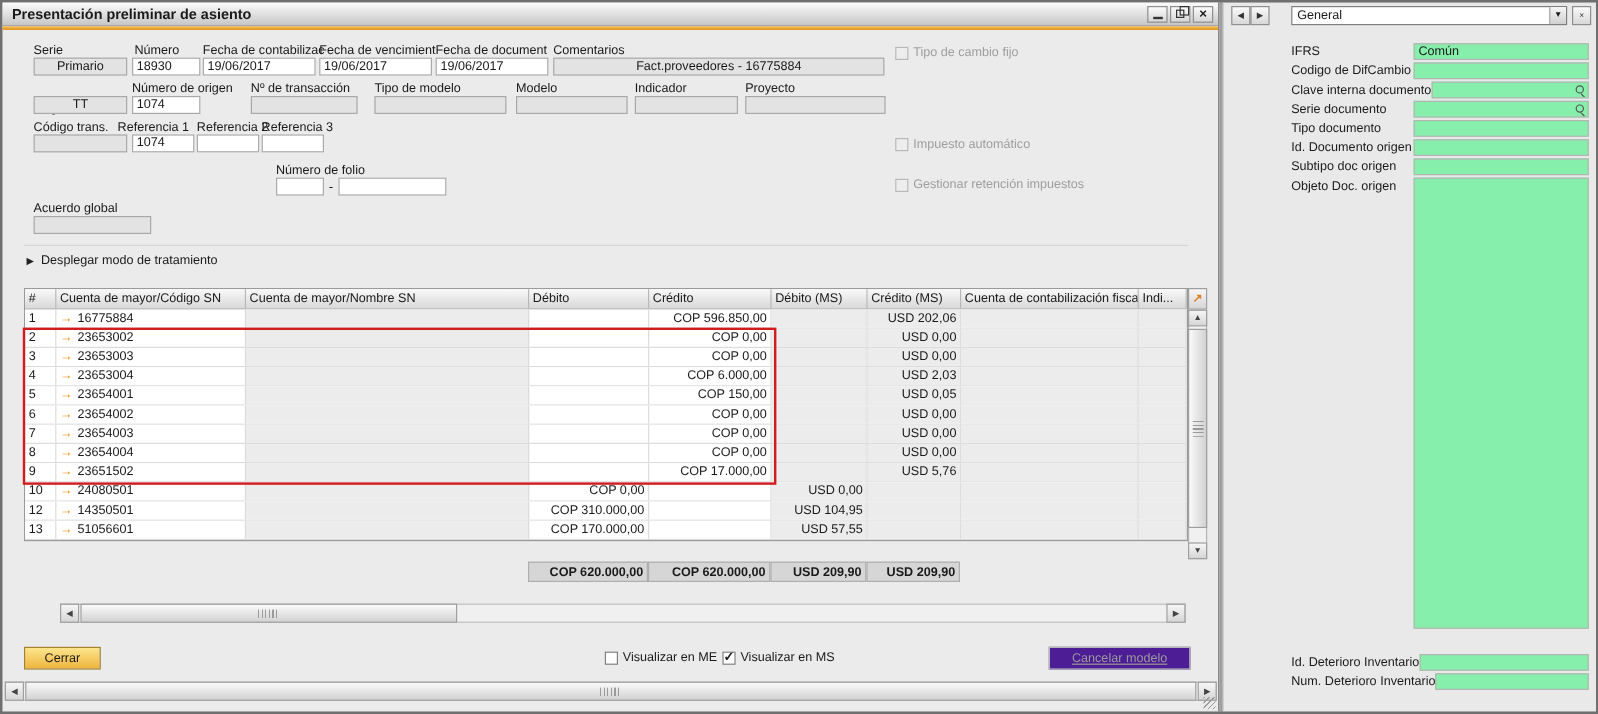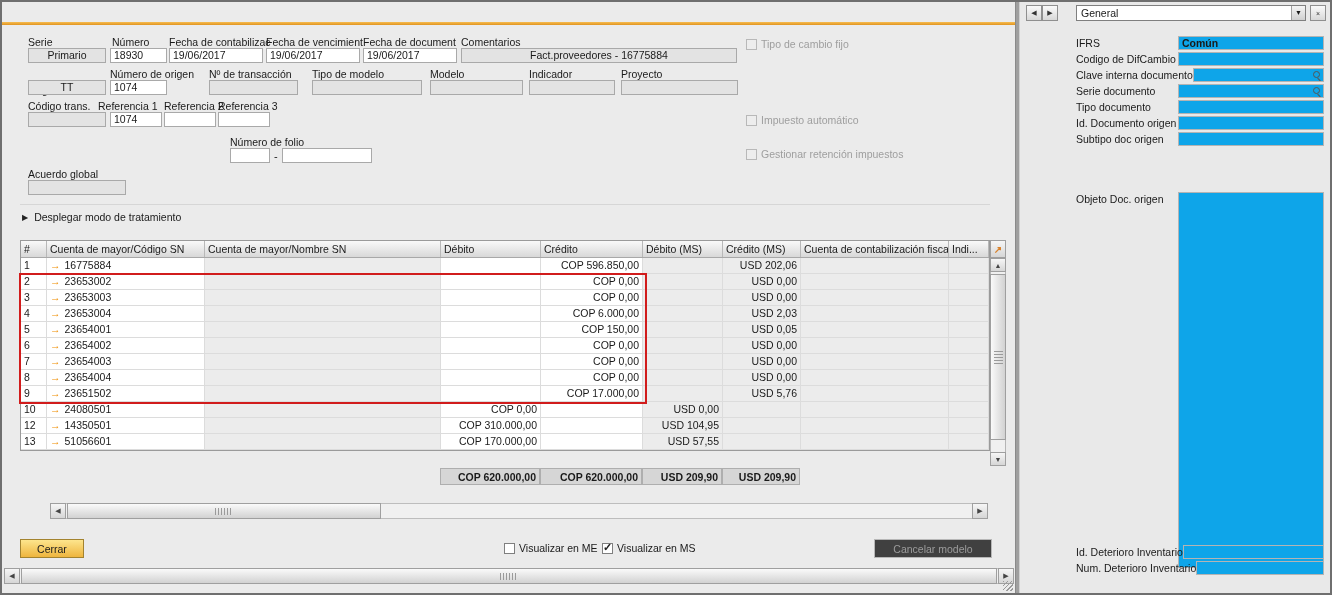--- a/index.html
+++ b/index.html
@@ -64,47 +64,61 @@
   .hs-right { position:absolute; right:-1px; top:-1px; width:16px; height:16px; }
   .hs-thumb { position:absolute; top:-1px; height:16px; background:linear-gradient(#fafafa,#d2d2d2); border:1px solid #9f9f9f; }
   .hgrip { position:absolute; left:50%; top:4px; width:18px; height:7px; margin-left:-9px; background:repeating-linear-gradient(90deg,#9a9a9a 0 1px,transparent 1px 3px); }
   .tbl-hscroll { left:48px; top:501px; width:938px; }
   .tbl-hscroll .hs-thumb { left:16px; width:314px; }
   .win-hscroll { left:2px; top:566px; width:1010px; }
   .win-hscroll .hs-thumb { left:16px; width:976px; }
 
   
   .btn { position:absolute; height:19px; width:64px; font-size:10.5px; font-family:inherit; border:1px solid #a3832f; background:linear-gradient(#fde58d,#eeb53e); color:#1a1a1a; }
-  .btn.disabled { border-color:#b7b7b7; background:#404040; color:#9b9b9b; }
+  .btn.disabled { border-color:#b7b7b7; background:#4c1d95; color:#9b9b9b;text-decoration:underline; }
 
   
   .panel { position:absolute; left:1017px; top:0; width:311px; height:591px; background:#e9e9e9; border-left:1px solid #cfcfcf; }
   .navbtn { position:absolute; top:3px; width:16px; height:16px; border:1px solid #8f8f8f; background:linear-gradient(#fafafa,#d8d8d8); display:flex; align-items:center; justify-content:center; font-size:7px; color:#333; }
   .combo { position:absolute; left:56px; top:3px; width:230px; height:16px; background:#fff; border:1px solid #7f7f7f; font-size:10.5px; line-height:14px; padding:0 4px; }
   .combo-arr { position:absolute; right:0; top:0; width:14px; height:14px; background:linear-gradient(#f5f5f5,#d0d0d0); border-left:1px solid #9f9f9f; text-align:center; font-size:7px; line-height:14px; padding:0; }
   .pfields { position:absolute; left:0; top:34px; width:100%; }
   .pbottom { top:543px; }
   .prow { display:flex; align-items:flex-start; height:16px;padding-left:48px; }
-  .prow.tall { height:378px;margin-top:44px; }
+  .prow.tall { height:378px; }
   .plabel { flex:none; padding:1px 0 0 8px; white-space:nowrap; }
-  .pval { margin-left:auto; margin-right:6px; width:146px; height:14px; background:#0ea5e9; border:1px solid #b4b4b4; font-size:10.5px; line-height:12px; padding:0 3px; position:relative; white-space:nowrap; overflow:hidden;font-weight:bold; }
+  .pval { margin-left:auto; margin-right:6px; width:146px; height:14px; background:#86efac; border:1px solid #b4b4b4; font-size:10.5px; line-height:12px; padding:0 3px; position:relative; white-space:nowrap; overflow:hidden; }
   .prow.tall .pval { height:376px; }
   .mag { display:none; }
   .has-search .mag { display:block; position:absolute; right:2px; top:2px; width:9px; height:9px; }
   .mag::before { content:""; position:absolute; left:1px; top:0; width:5px; height:5px; border:1px solid #555; border-radius:50%; }
   .mag::after { content:""; position:absolute; right:0; bottom:0; width:4px; height:1px; background:#555; transform:rotate(45deg); }
   .resize-grip { position:absolute; right:2px; bottom:2px; width:10px; height:10px; background:repeating-linear-gradient(135deg,#9a9a9a 0 1px,transparent 1px 3px); }
 </style>
 </head>
 <body>
 
 <div class="screen">
 
   <div class="main">
 
+    <div class="titlebar">
+      <span class="title">Presentación preliminar de asiento</span>
+      <span class="winbtns">
+        <span class="wbtn">
+            <span class="ico-min"></span>
+          </span>
+        <span class="wbtn">
+            <span class="ico-rest"></span>
+          </span>
+        <span class="wbtn">
+            <span class="ico-x">×</span>
+          </span>
+      </span>
+    </div>
     <div class="goldbar"></div>
 
     <span class="lab" style="left:26px;top:34px">Serie</span>
     <span class="lab" style="left:110px;top:34px">Número</span>
     <span class="lab" style="left:167px;top:34px">Fecha de contabilizac</span>
     <span class="lab" style="left:264px;top:34px">Fecha de vencimient</span>
     <span class="lab" style="left:361px;top:34px">Fecha de document</span>
     <span class="lab" style="left:459px;top:34px">Comentarios</span>
     <div class="inp gray" style="left:26px;top:46px;width:78px">Primario</div>
     <div class="inp" style="left:108px;top:46px;width:57px">18930</div>

